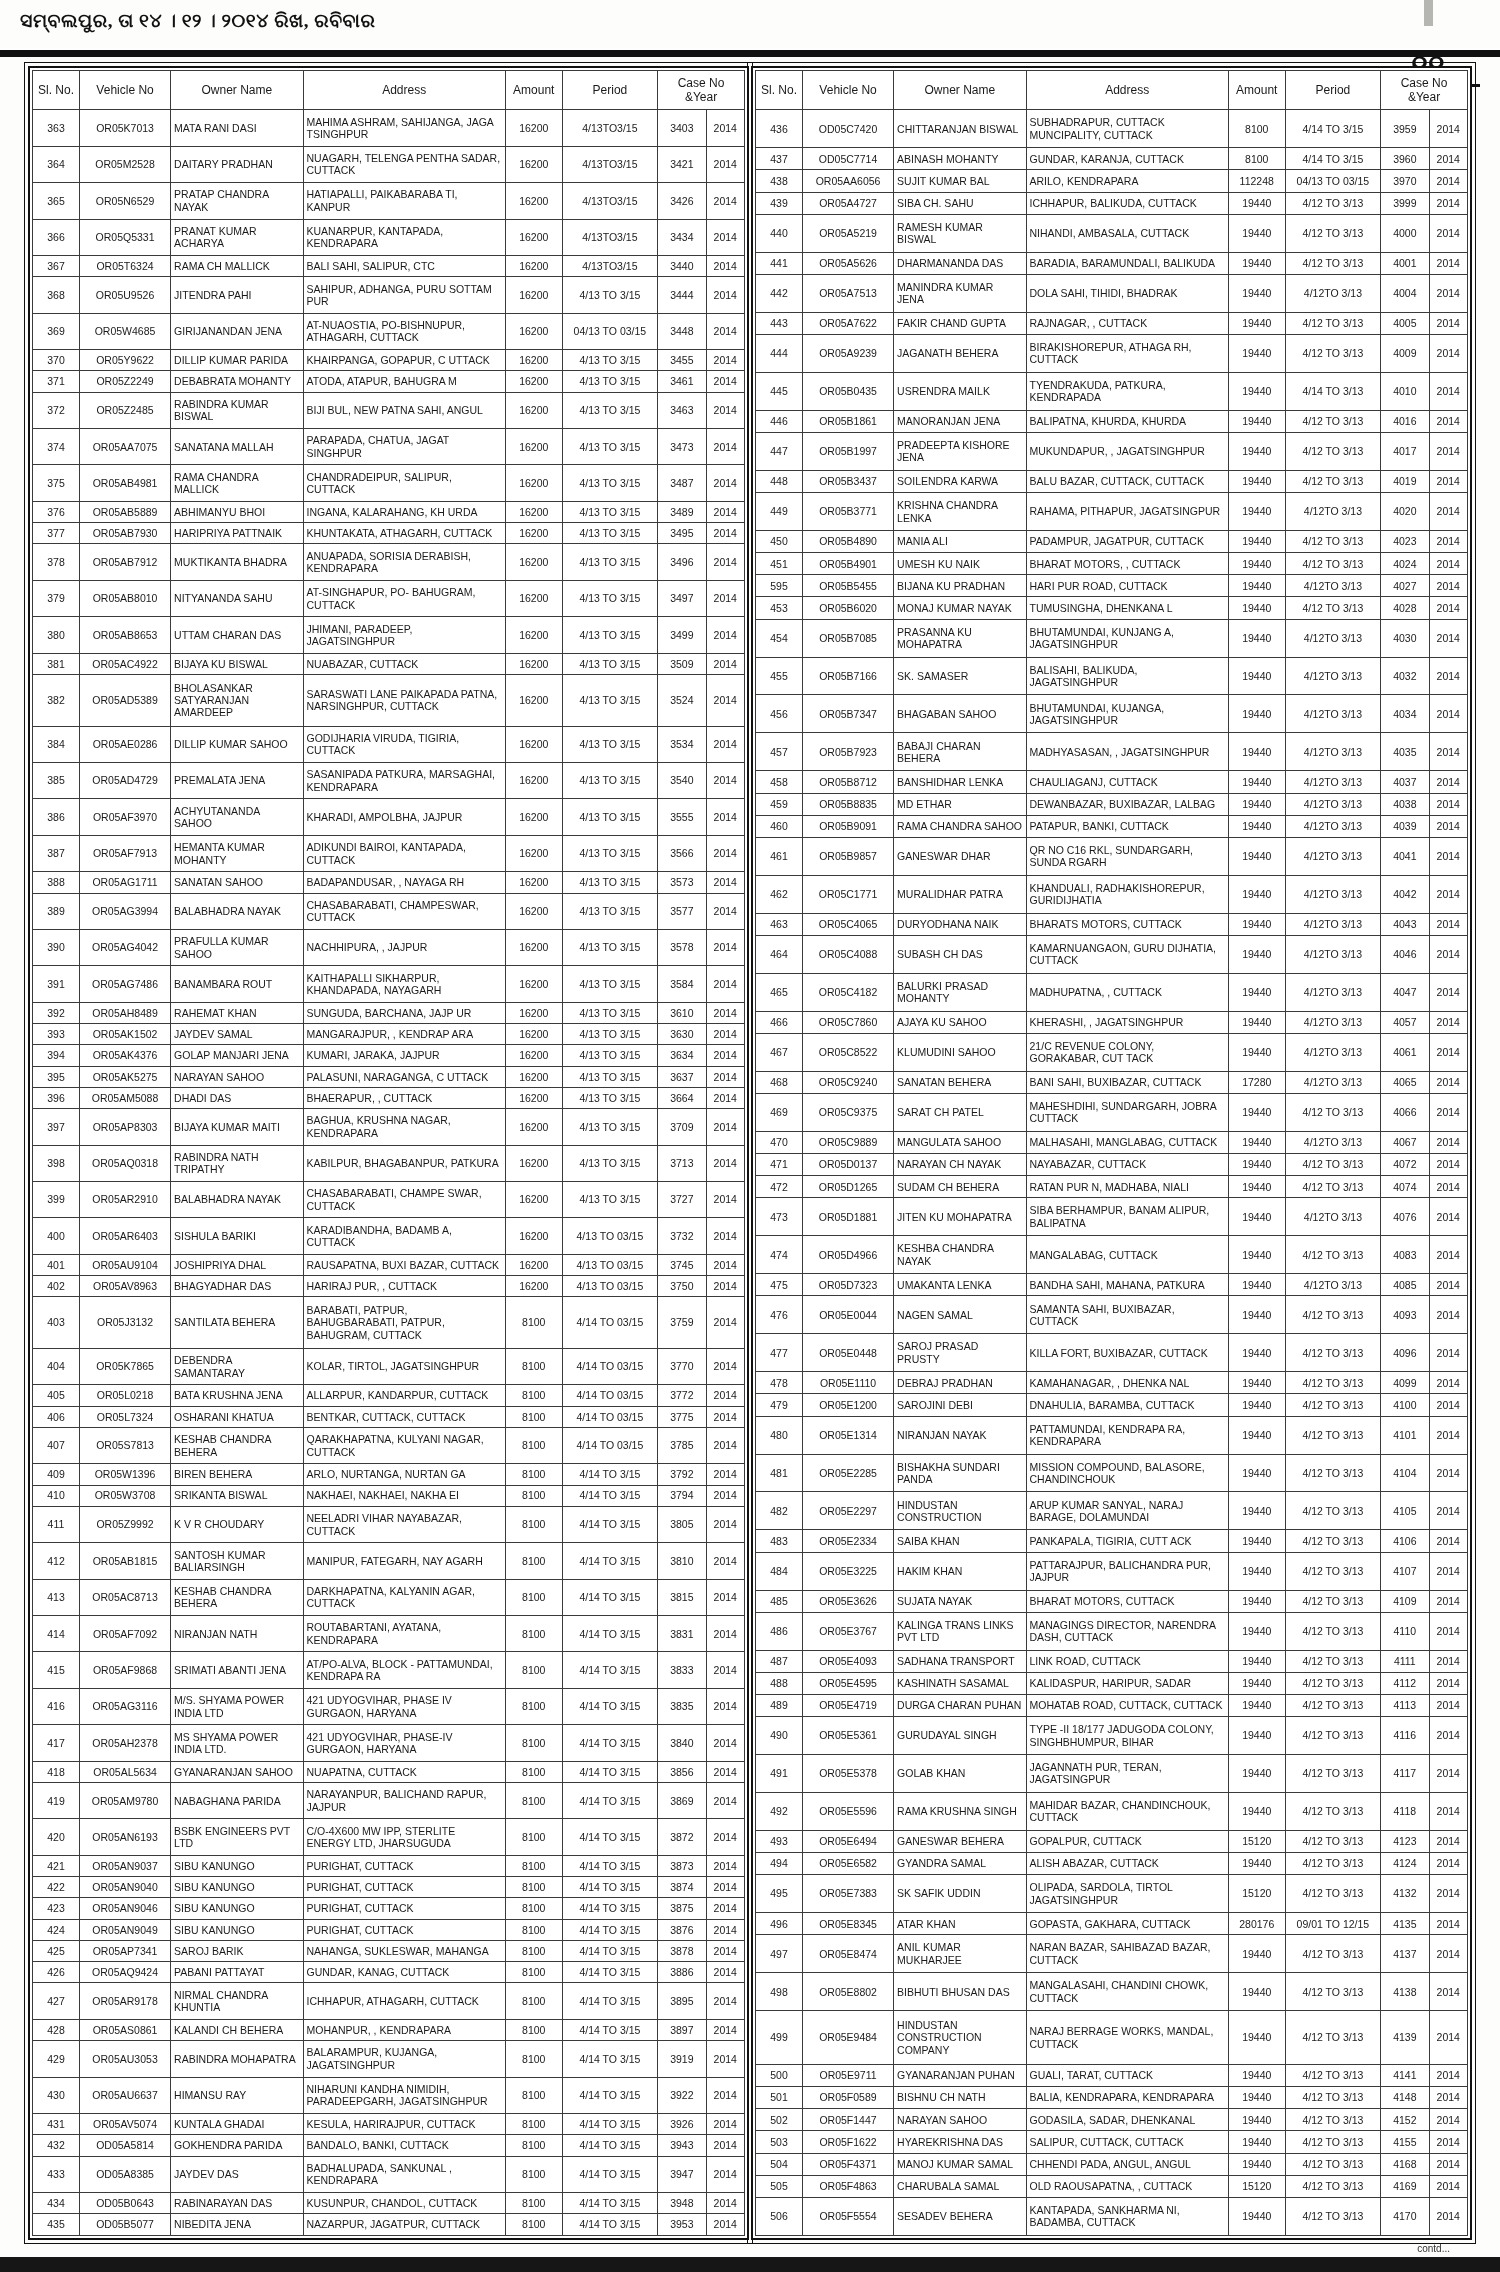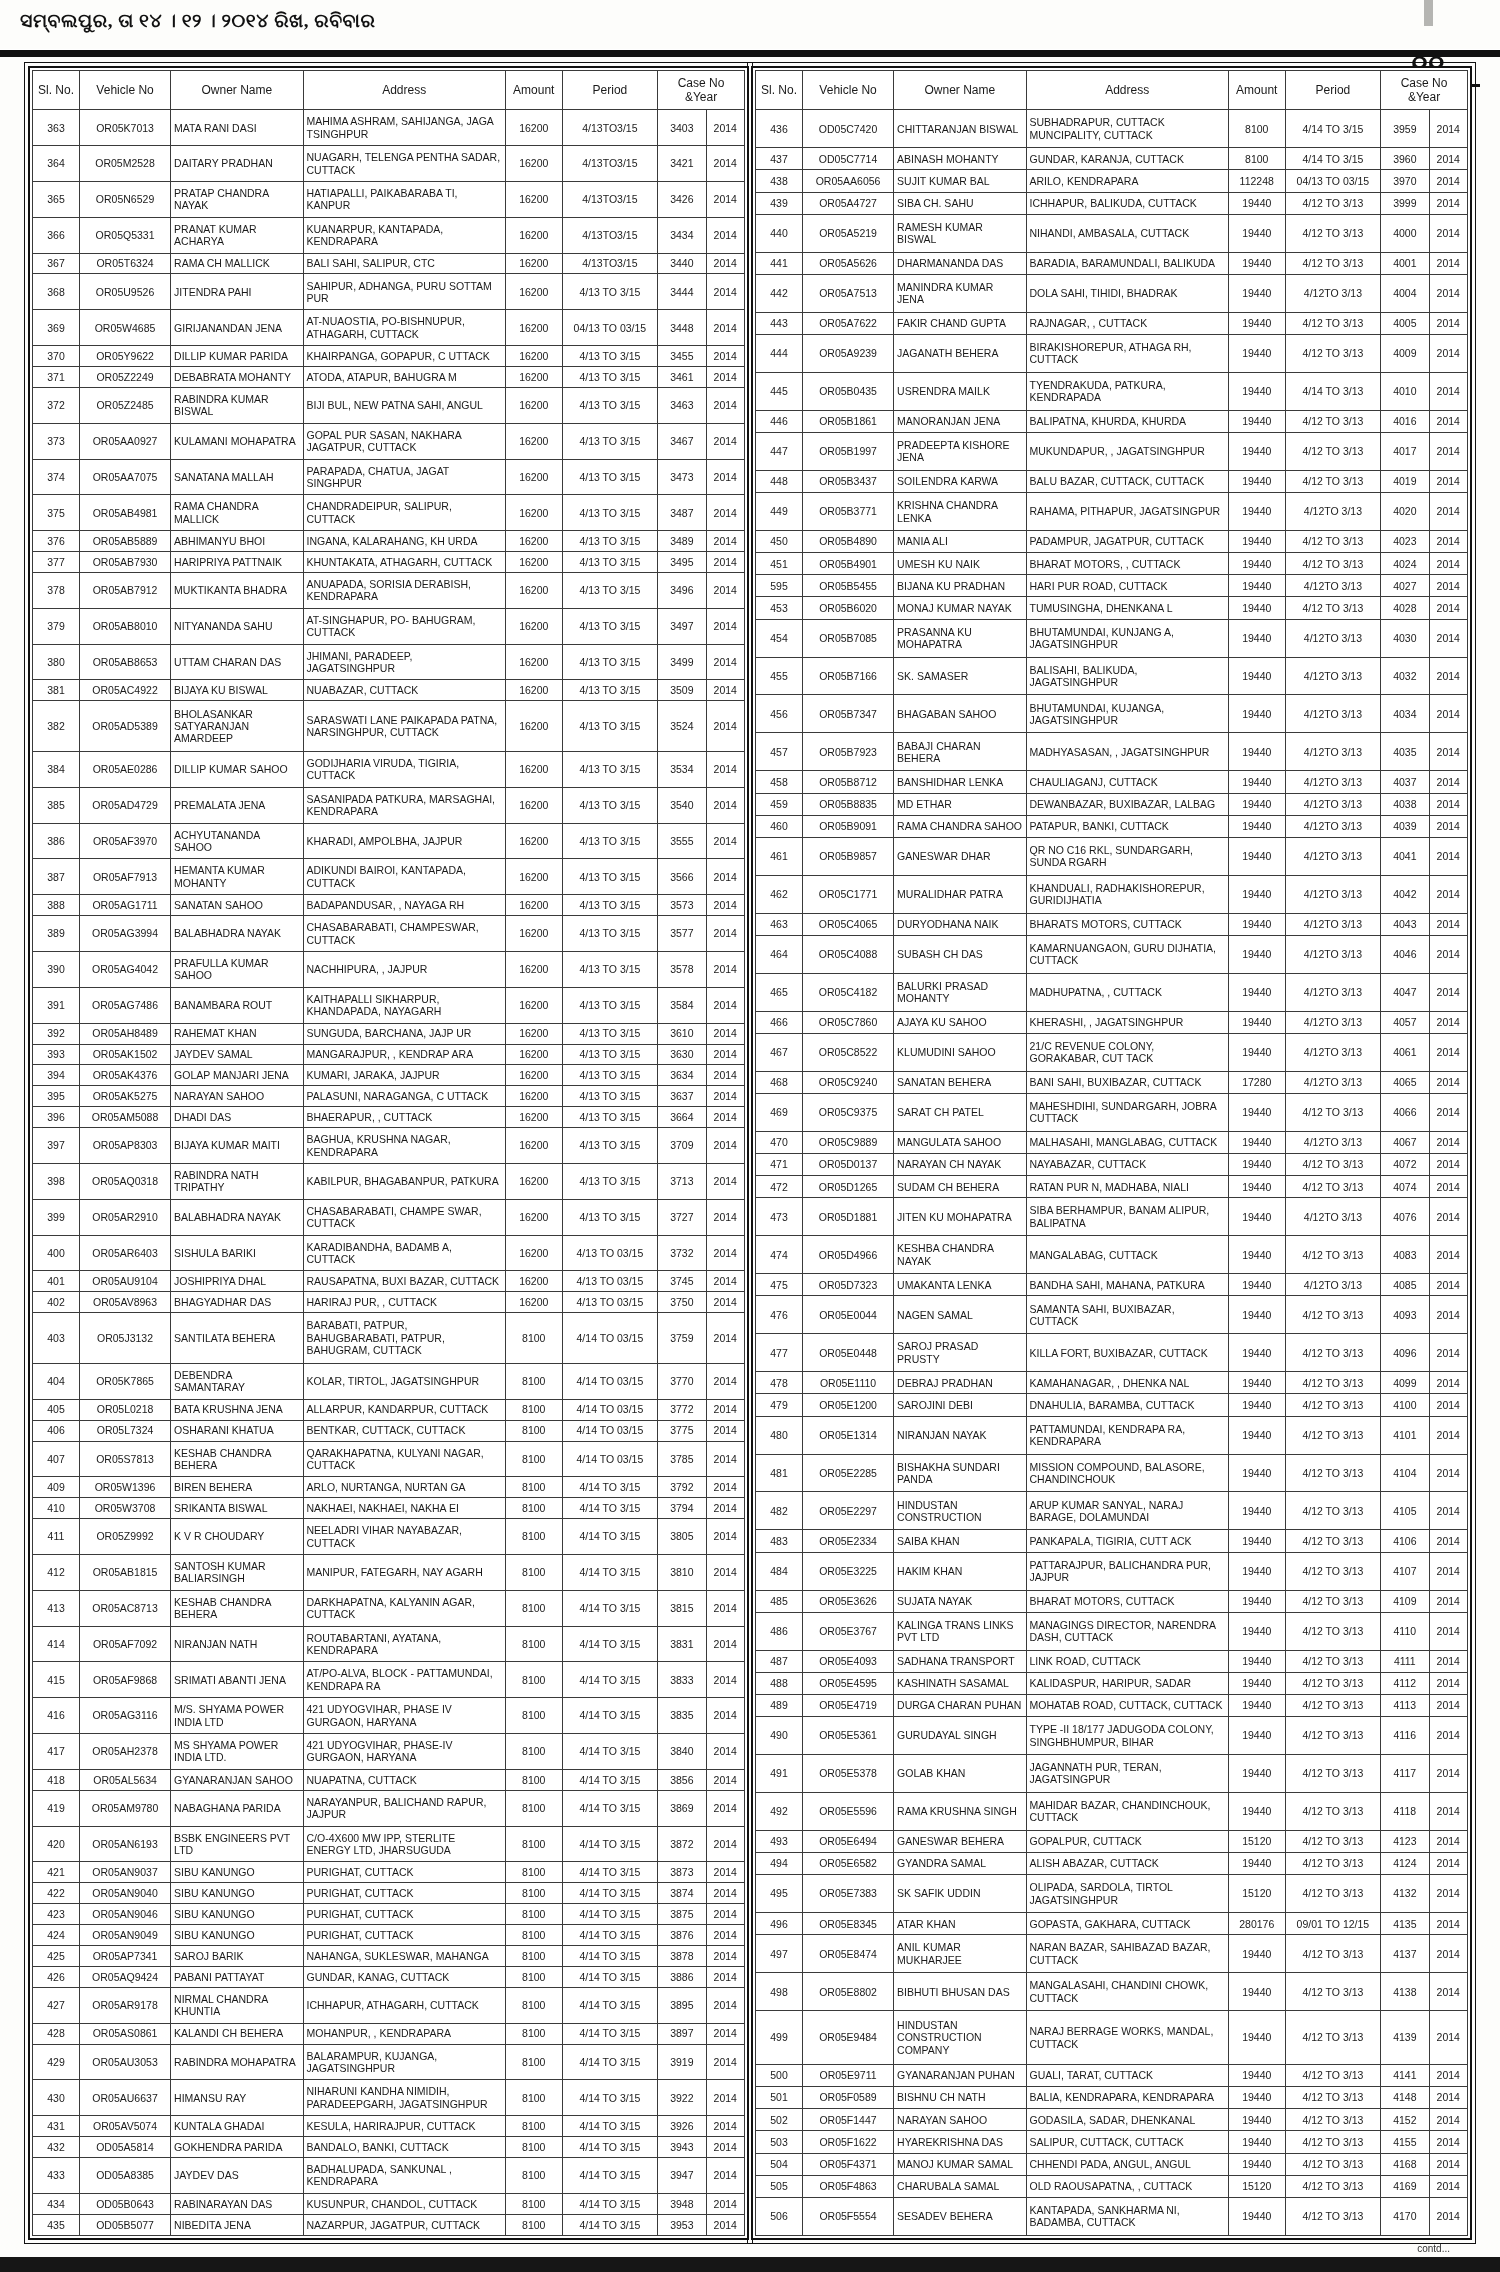--- a/index.html
+++ b/index.html
@@ -202,30 +202,20 @@
               <td class="c0">372</td>
               <td class="c1">OR05Z2485</td>
               <td class="c2">RABINDRA KUMAR BISWAL</td>
               <td class="c3">BIJI BUL, NEW PATNA SAHI, ANGUL</td>
               <td class="c4">16200</td>
               <td class="c5">4/13 TO 3/15</td>
               <td class="c6">3463</td>
               <td class="c7">2014</td>
             </tr>
             <tr>
-              <td class="c0">373</td>
-              <td class="c1">OR05AA0927</td>
-              <td class="c2">KULAMANI MOHAPATRA</td>
-              <td class="c3">GOPAL PUR SASAN, NAKHARA JAGATPUR, CUTTACK</td>
-              <td class="c4">16200</td>
-              <td class="c5">4/13 TO 3/15</td>
-              <td class="c6">3467</td>
-              <td class="c7">2014</td>
-            </tr>
-            <tr>
               <td class="c0">374</td>
               <td class="c1">OR05AA7075</td>
               <td class="c2">SANATANA MALLAH</td>
               <td class="c3">PARAPADA, CHATUA, JAGAT SINGHPUR</td>
               <td class="c4">16200</td>
               <td class="c5">4/13 TO 3/15</td>
               <td class="c6">3473</td>
               <td class="c7">2014</td>
             </tr>
             <tr>

